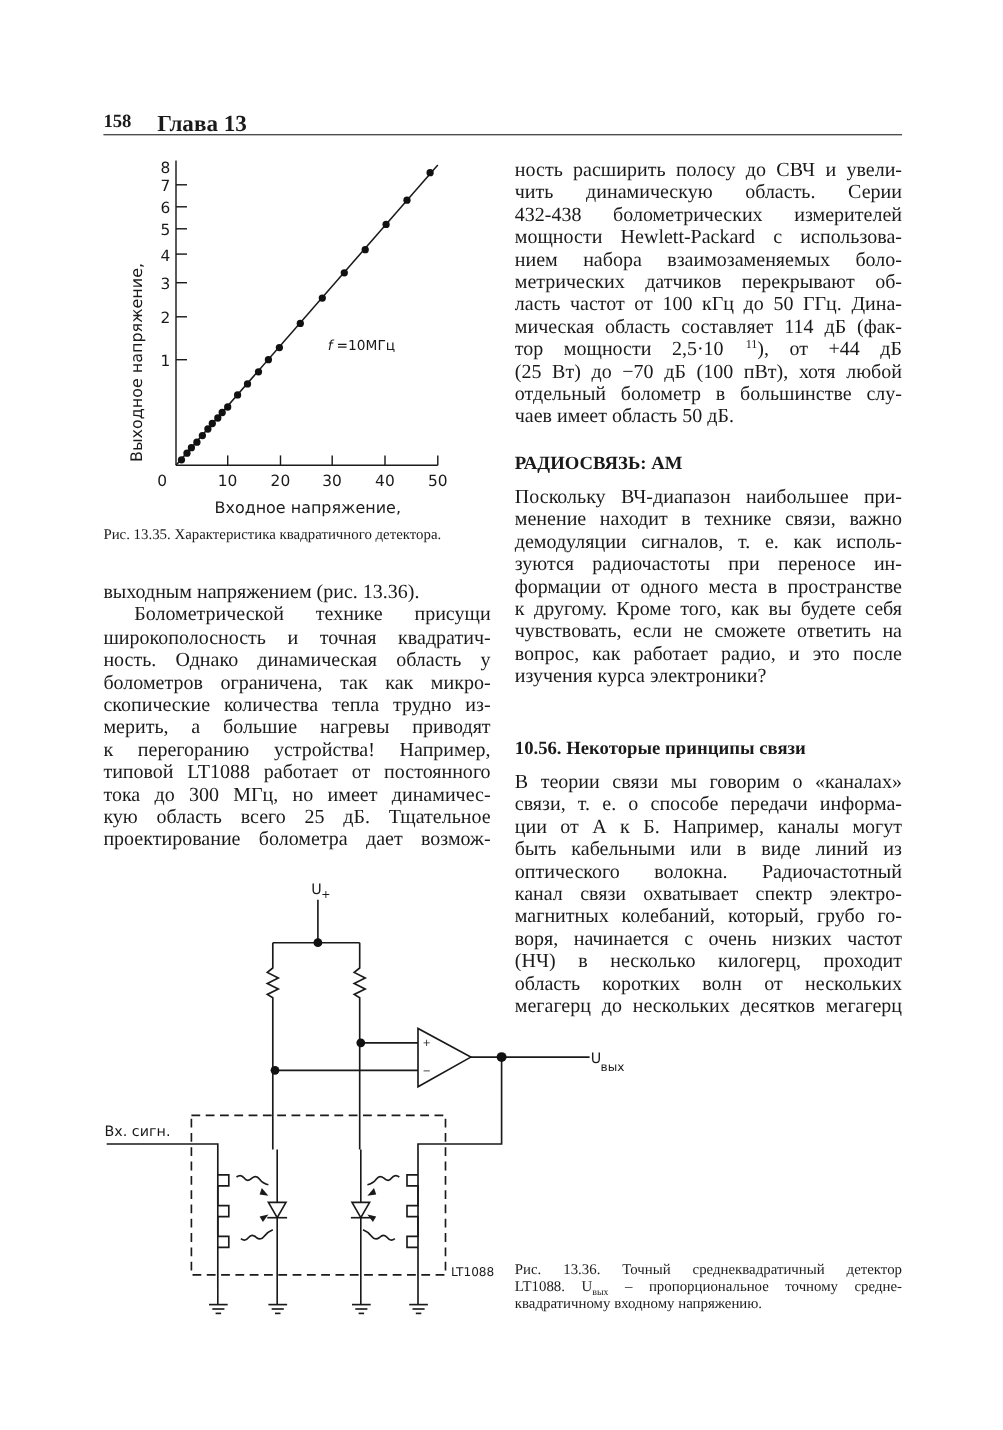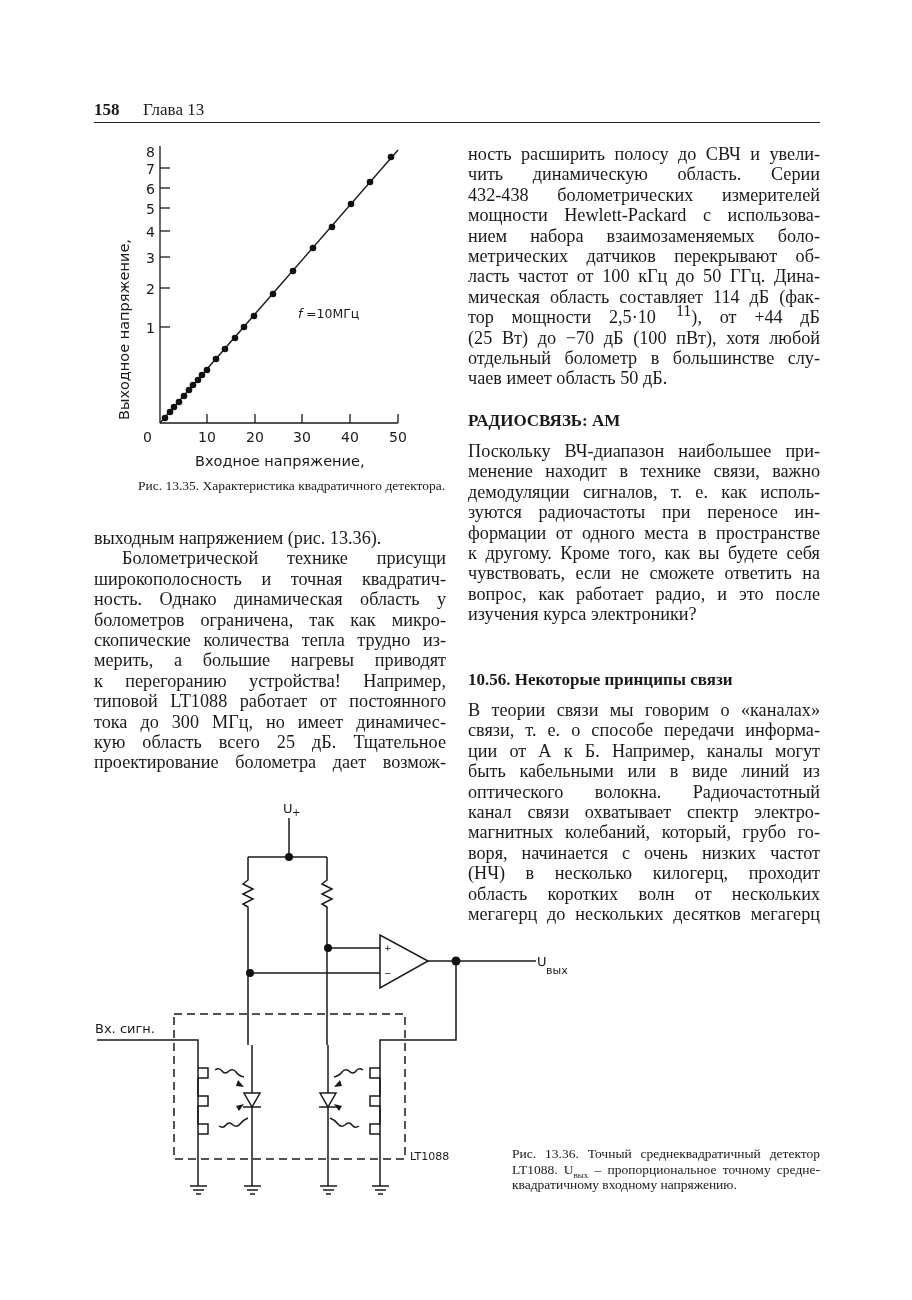--- a/index.html
+++ b/index.html
@@ -2,32 +2,32 @@
 <html><head>
 <meta charset="utf-8">
 <style>
   html, body { margin: 0; padding: 0; }
   body {
     width: 912px; height: 1300px; background: #ffffff; position: relative;
     font-family: "Liberation Serif", "DejaVu Serif", serif; color: #1a1a1a; overflow: hidden;
   }
   .header { position: absolute; left: 94px; top: 100px; width: 726px; height: 22px; border-bottom: 1.5px solid #222; text-align: center; }
   .header .pno { position: absolute; left: 0; top: 0; font-weight: bold; font-size: 17px; }
-  .header .chap { position: absolute; left: 49px; top: 0; font-weight: normal; font-size: 17px; }
+  .header .chap { position: absolute; left: 49px; top: 0; font-weight: bold; font-size: 21px; }
   .col { position: absolute; font-size: 18.2px; line-height: 20.4px; text-align: justify; }
   .line { display: block; text-align: justify; text-align-last: justify; white-space: nowrap; height: 20.4px; }
   .line.last { text-align-last: left; }
   .indent { text-indent: 28px; }
   .h-sec { position: absolute; font-weight: bold; font-size: 17px; }
   .caption { position: absolute; font-size: 13.5px; line-height: 15.5px; }
-  .cap-line { display: block; white-space: nowrap; text-align: justify; text-align-last: justify; margin-left: 44px; }
+  .cap-line { display: block; white-space: nowrap; text-align: justify; text-align-last: justify; }
   .cap-line.last { text-align-last: left; }
   .svgfig { position: absolute; left: 0; top: 0; }
   .sans { font-family: "DejaVu Sans", "Liberation Sans", sans-serif; }
-  sup { font-size: 16px; line-height: 0; padding-left: 20px; }
+  sup { font-size: 11px; line-height: 0; padding-left: 20px; }
   sub { font-size: 9px; line-height: 0; }
 </style>
 </head>
 <body>
 
 <div class="header">
   <span class="pno">158</span>
   <span class="chap">Глава 13</span>
 </div>
 

